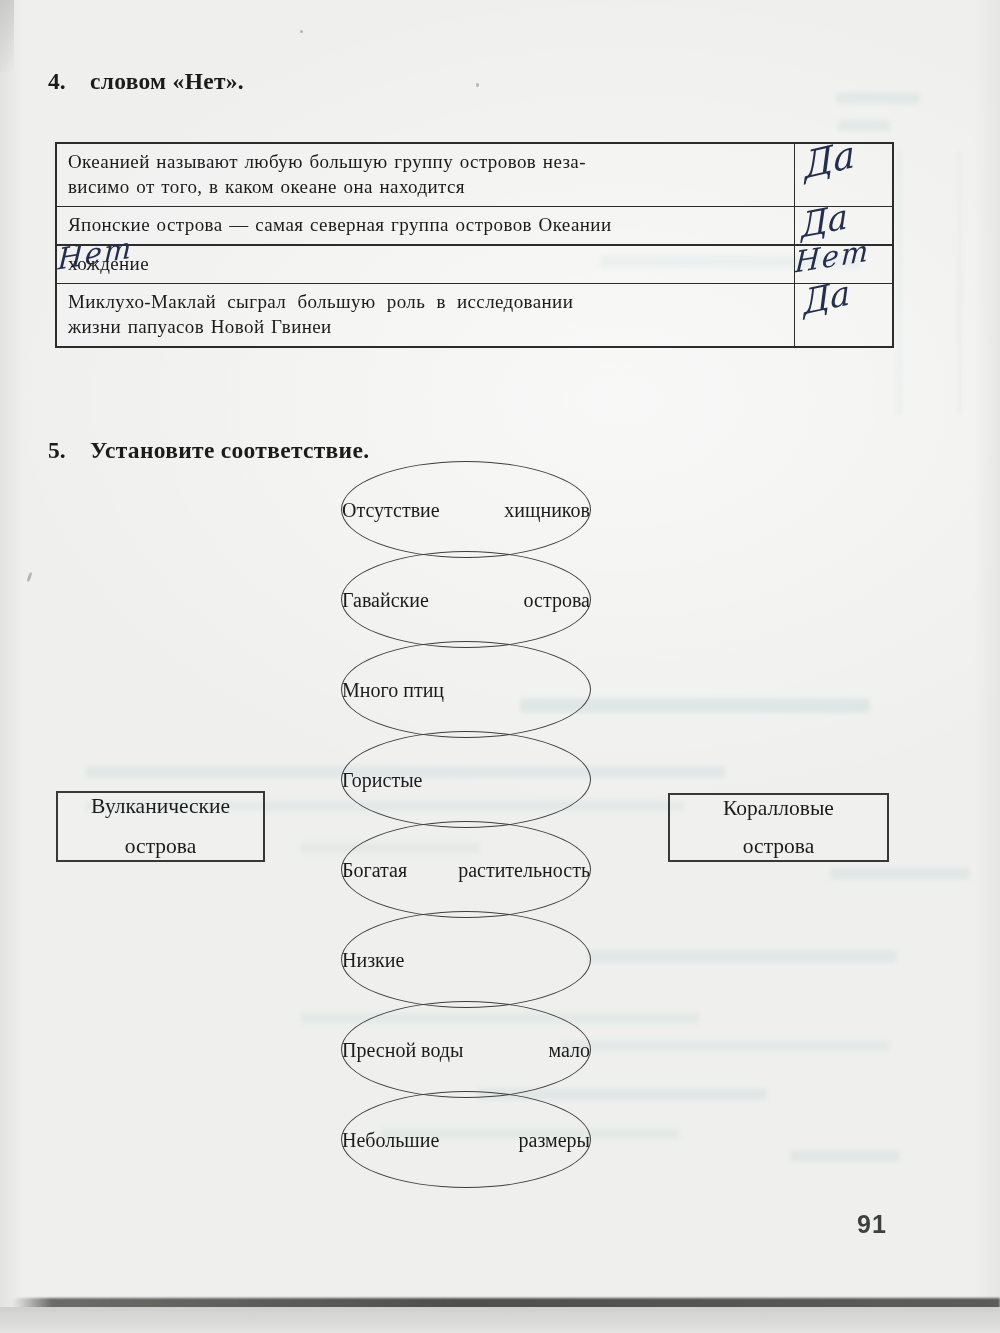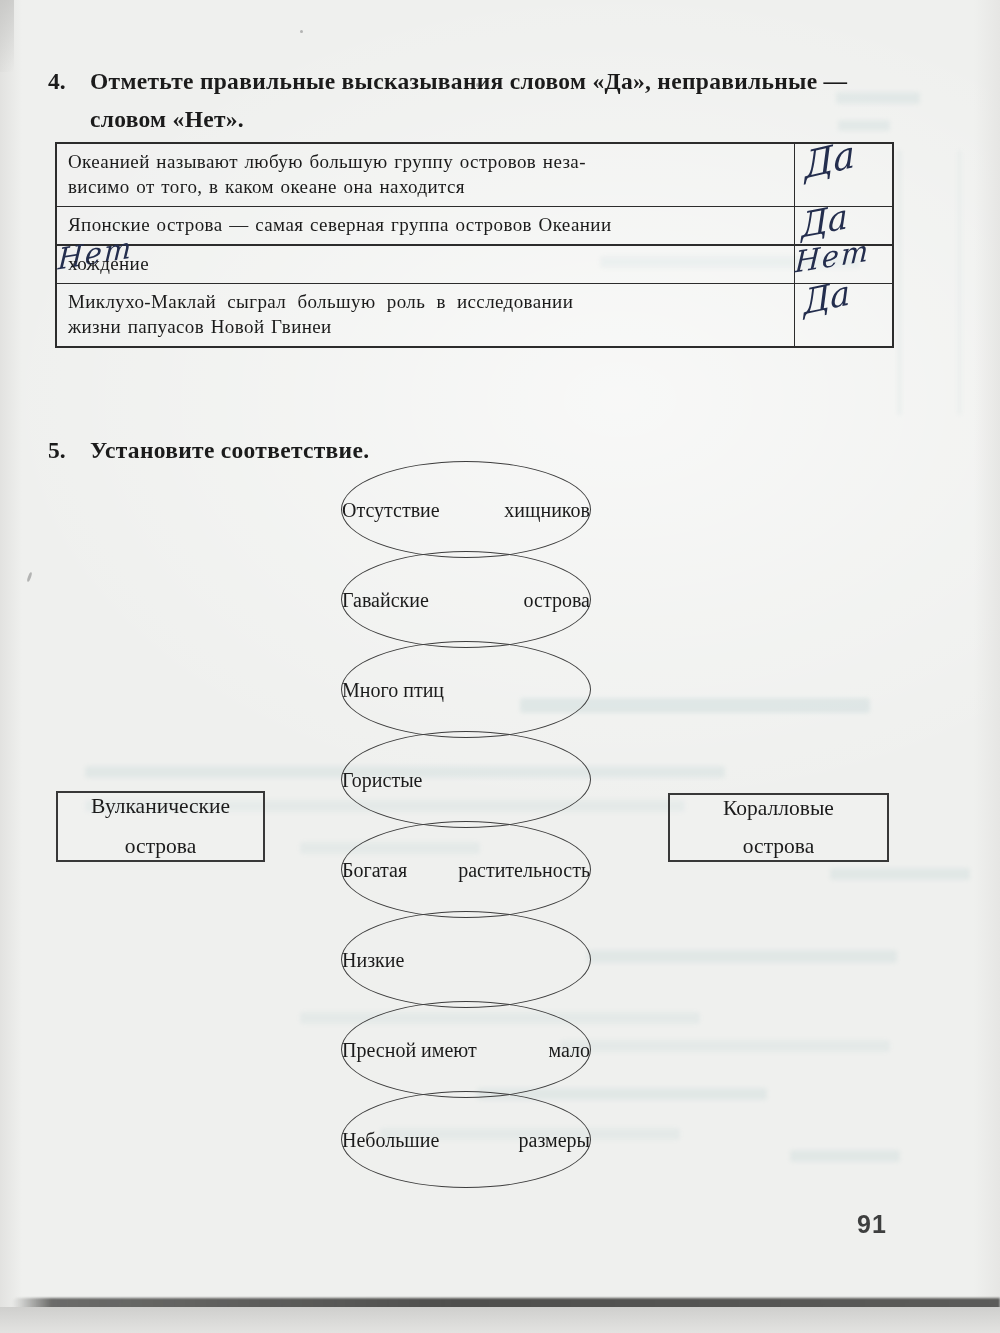--- a/index.html
+++ b/index.html
@@ -109,21 +109,20 @@
 
   <div class="corner-shade"></div>
   <div class="speck" style="left:300px; top:30px; width:3px; height:3px;"></div>
   <div class="speck" style="left:476px; top:83px; width:3px; height:4px;"></div>
   <div class="speck" style="left:28px; top:572px; width:3px; height:10px; transform:rotate(20deg);"></div>
 
   <section>
     <div class="task-header" id="task4-header">
       <span class="task-num">4.</span>
       <span class="task-title">
-        <span class="tline">Отметьте правильные высказывания словом «Да», неправильные —</span>
         <span class="tline">словом «Нет».</span>
       </span>
     </div>
 
     <div class="t4-table">
 
       <div class="t-row">
         <div class="t-cell stmt">
           <span class="line">Океанией называют любую большую группу островов неза-</span>
           <span class="line">висимо от того, в каком океане она находится</span>
@@ -194,21 +193,21 @@
         <span class="eline">Гористые</span>
       </div>
       <div class="ellipse">
         <span class="eline">Богатая</span>
         <span class="eline">растительность</span>
       </div>
       <div class="ellipse">
         <span class="eline">Низкие</span>
       </div>
       <div class="ellipse">
-        <span class="eline">Пресной имеют</span>
+        <span class="eline">Пресной воды</span>
         <span class="eline">мало</span>
       </div>
       <div class="ellipse">
         <span class="eline">Небольшие</span>
         <span class="eline">размеры</span>
       </div>
     </div>
 
     <div class="match-box" id="box-left">
       <span class="bline">Вулканические</span>

